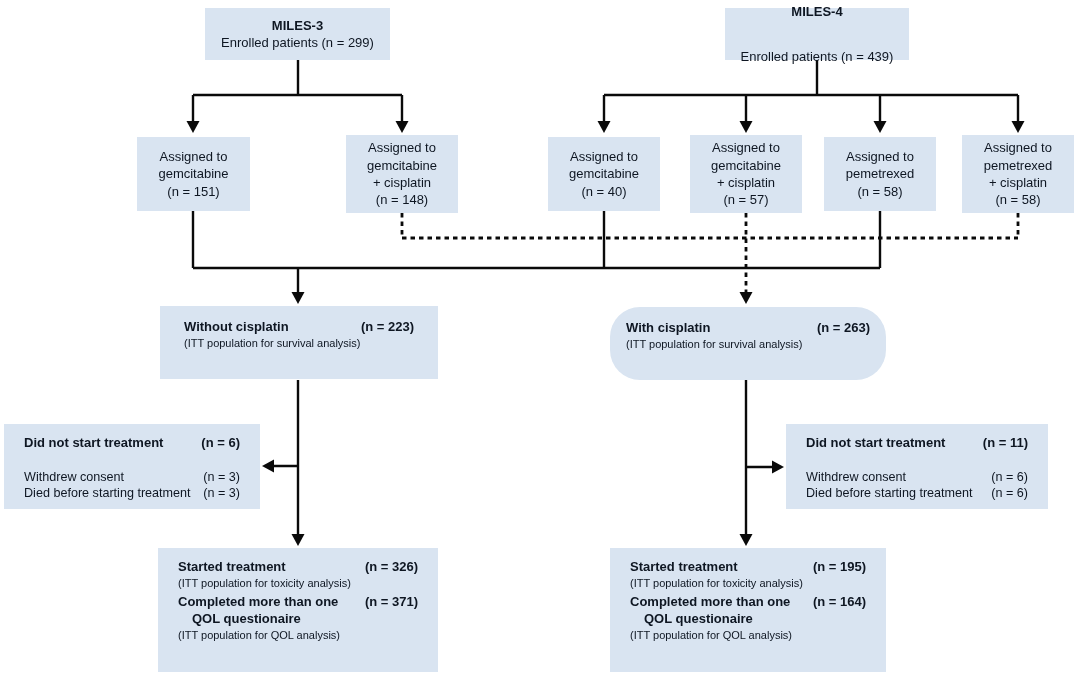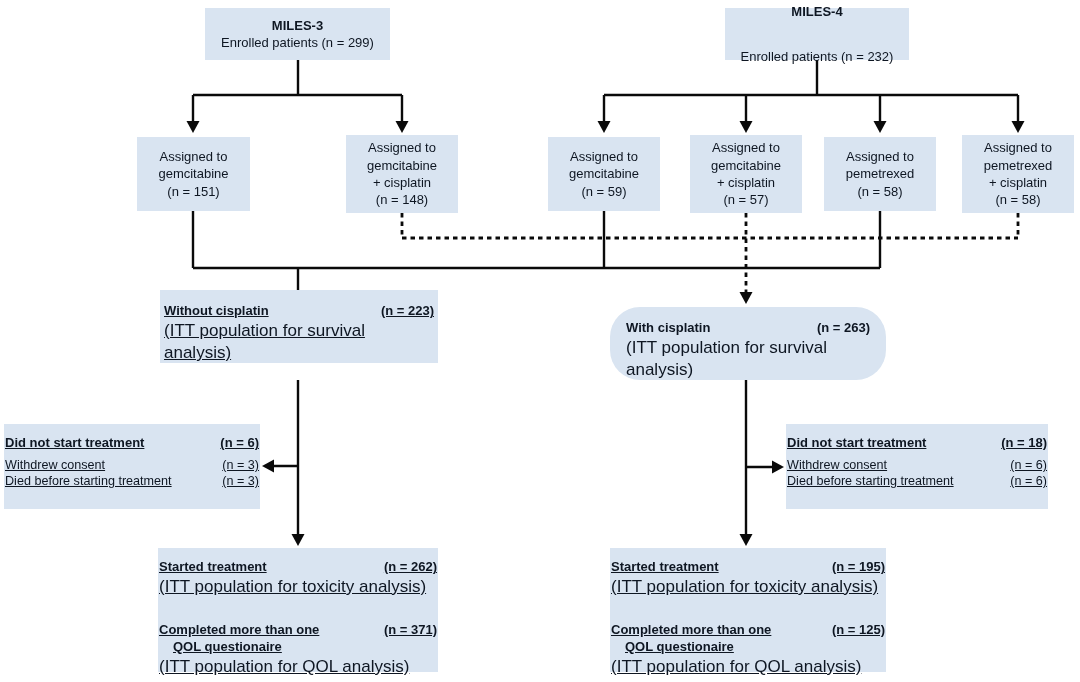--- a/index.html
+++ b/index.html
@@ -9,25 +9,25 @@
   }
   html,body{margin:0;padding:0;background:#ffffff;}
   #stage{
     position:relative;width:1080px;height:682px;background:#ffffff;overflow:hidden;
     font-family:"Liberation Sans","DejaVu Sans",sans-serif;color:var(--text);
   }
   svg.wires{position:absolute;left:0;top:0;pointer-events:none;}
   .box{position:absolute;background:var(--box-bg);font-size:13px;box-sizing:border-box;}
   .center-box{display:flex;flex-direction:column;align-items:center;justify-content:center;text-align:center;line-height:1.33;}
   .b{font-weight:bold;}
-  .pad{padding:11px 1px;text-decoration:underline;}
+  .pad{padding:11px 20px;}
   .row{display:flex;justify-content:space-between;line-height:1.3;}
-  .note{line-height:1.3;font-size:17px;}
-  .gap9{margin-top:5px;}
-  .gap12{margin-top:24px;}
+  .note{line-height:1.3;font-size:11px;}
+  .gap9{margin-top:17px;}
+  .gap12{margin-top:4px;}
   .indent{padding-left:14px;}
 </style>
 </head>
 <body>
 
 <div id="stage">
 
   <svg class="wires" width="1080" height="682" viewBox="0 0 1080 682">
     <g stroke="#0a0a0a" stroke-width="2.4" fill="none">
       <path d="M298 60 V95 M193 95 H402 M193 95 V121 M402 95 V121"></path>
@@ -54,58 +54,58 @@
       <polygon points="772,460.5 772,473.5 784,467"></polygon>
     </g>
   </svg>
 
   <div class="box center-box" style="left:205px;top:8px;width:185px;height:52px;">
     <div class="b">MILES-3</div>
     <div>Enrolled patients (n = 299)</div>
   </div>
   <div class="box center-box" style="left:725px;top:8px;width:184px;height:52px;gap:27px;">
     <div class="b">MILES-4</div>
-    <div>Enrolled patients (n = 232)</div>
+    <div>Enrolled patients (n = 439)</div>
   </div>
 
   <div class="box center-box" style="left:137px;top:137px;width:113px;height:74px;">
     <div>Assigned to</div>
     <div>gemcitabine</div>
     <div>(n = 151)</div>
   </div>
   <div class="box center-box" style="left:346px;top:135px;width:112px;height:78px;">
     <div>Assigned to</div>
     <div>gemcitabine</div>
     <div>+ cisplatin</div>
     <div>(n = 148)</div>
   </div>
   <div class="box center-box" style="left:548px;top:137px;width:112px;height:74px;">
     <div>Assigned to</div>
     <div>gemcitabine</div>
-    <div>(n = 59)</div>
+    <div>(n = 40)</div>
   </div>
   <div class="box center-box" style="left:690px;top:135px;width:112px;height:78px;">
     <div>Assigned to</div>
     <div>gemcitabine</div>
     <div>+ cisplatin</div>
     <div>(n = 57)</div>
   </div>
   <div class="box center-box" style="left:824px;top:137px;width:112px;height:74px;">
     <div>Assigned to</div>
     <div>pemetrexed</div>
     <div>(n = 58)</div>
   </div>
   <div class="box center-box" style="left:962px;top:135px;width:112px;height:78px;">
     <div>Assigned to</div>
     <div>pemetrexed</div>
     <div>+ cisplatin</div>
     <div>(n = 58)</div>
   </div>
 
-  <div class="box" style="left:160px;top:290px;width:278px;height:73px;padding:13px 4px;text-decoration:underline;">
+  <div class="box" style="left:160px;top:306px;width:278px;height:73px;padding:13px 24px;">
     <div class="row b">
       <span>Without cisplatin</span>
       <span>(n = 223)</span>
     </div>
     <div class="note">(ITT population for survival analysis)</div>
   </div>
   <div class="box" style="left:610px;top:307px;width:276px;height:73px;padding:13px 16px;border-radius:30px;">
     <div class="row b">
       <span>With cisplatin</span>
       <span>(n = 263)</span>
@@ -123,52 +123,52 @@
       <span>(n = 3)</span>
     </div>
     <div class="row" style="font-size:12.6px;">
       <span>Died before starting treatment</span>
       <span>(n = 3)</span>
     </div>
   </div>
   <div class="box pad" style="left:786px;top:424px;width:262px;height:85px;">
     <div class="row b">
       <span>Did not start treatment</span>
-      <span>(n = 18)</span>
+      <span>(n = 11)</span>
     </div>
     <div class="row gap9" style="font-size:12.6px;">
       <span>Withdrew consent</span>
       <span>(n = 6)</span>
     </div>
     <div class="row" style="font-size:12.6px;">
       <span>Died before starting treatment</span>
       <span>(n = 6)</span>
     </div>
   </div>
 
   <div class="box pad" style="left:158px;top:548px;width:280px;height:124px;">
     <div class="row b">
       <span>Started treatment</span>
-      <span>(n = 262)</span>
+      <span>(n = 326)</span>
     </div>
     <div class="note">(ITT population for toxicity analysis)</div>
     <div class="row b gap12">
       <span>Completed more than one</span>
       <span>(n = 371)</span>
     </div>
     <div class="b indent" style="line-height:1.3;">QOL questionaire</div>
     <div class="note">(ITT population for QOL analysis)</div>
   </div>
   <div class="box pad" style="left:610px;top:548px;width:276px;height:124px;">
     <div class="row b">
       <span>Started treatment</span>
       <span>(n = 195)</span>
     </div>
     <div class="note">(ITT population for toxicity analysis)</div>
     <div class="row b gap12">
       <span>Completed more than one</span>
-      <span>(n = 125)</span>
+      <span>(n = 164)</span>
     </div>
     <div class="b indent" style="line-height:1.3;">QOL questionaire</div>
     <div class="note">(ITT population for QOL analysis)</div>
   </div>
 
 </div>
 
 </body></html>

